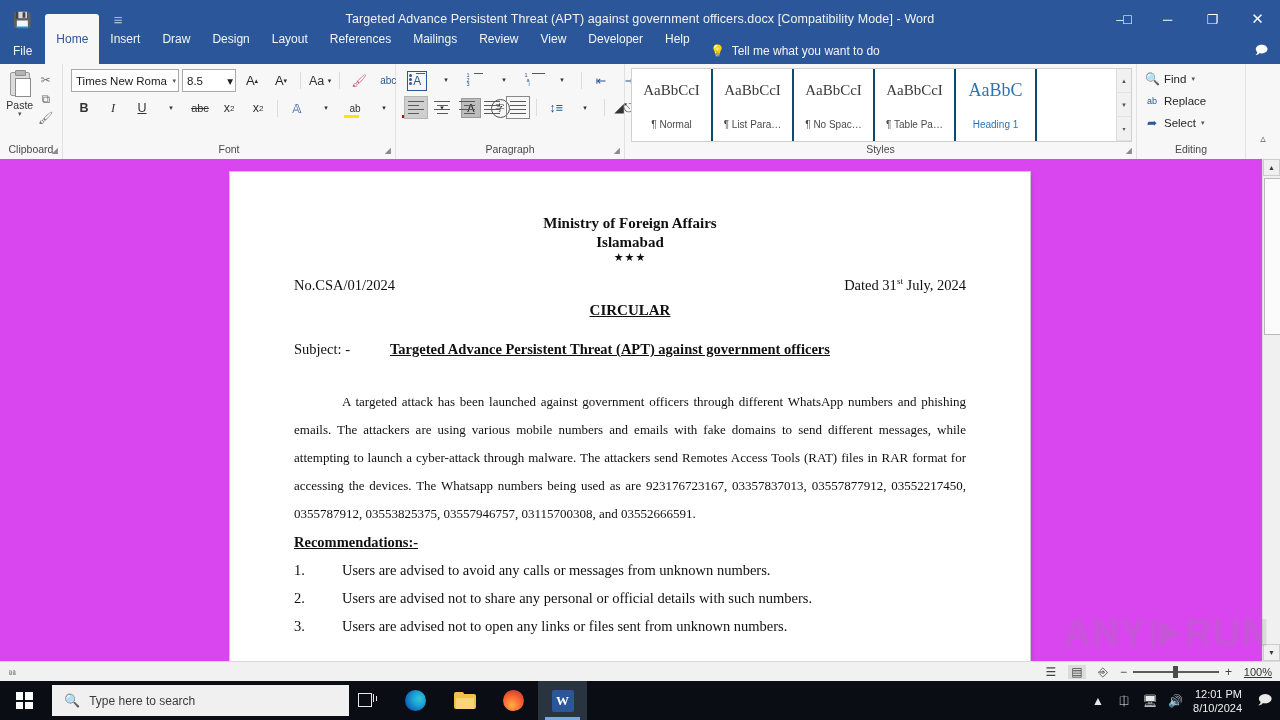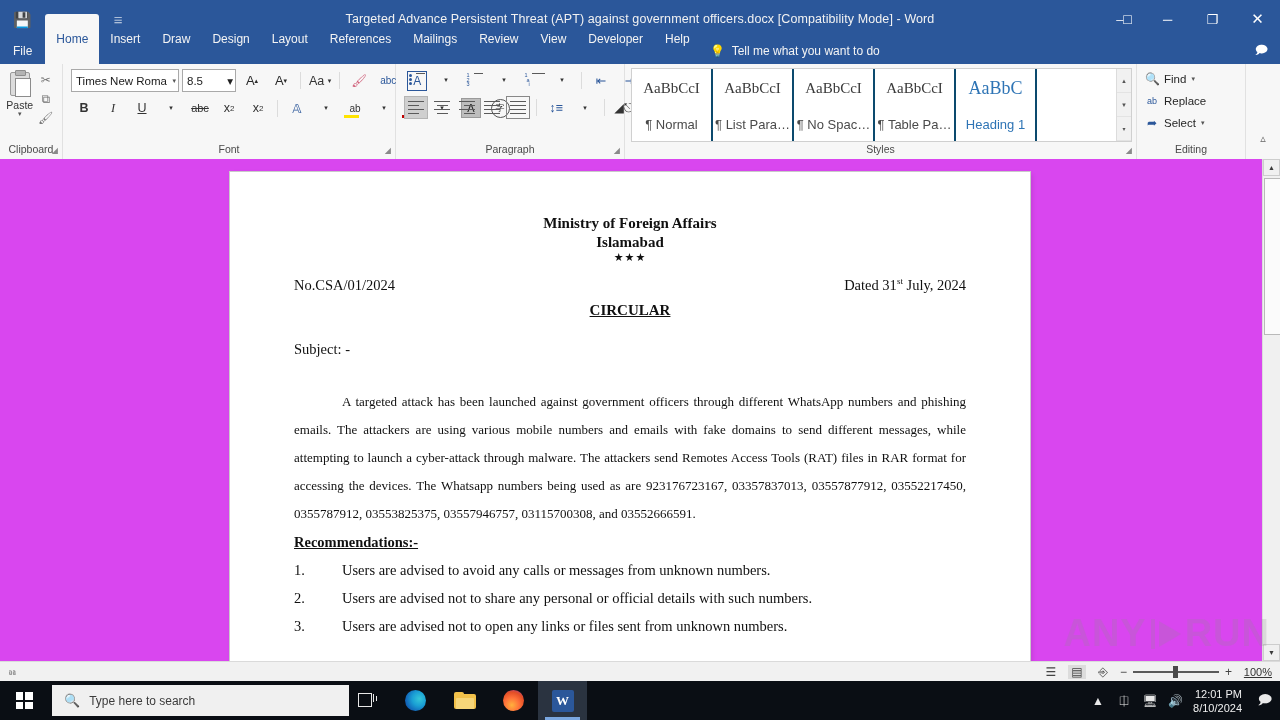--- a/index.html
+++ b/index.html
@@ -127,21 +127,21 @@
   .abtn{width:22px;height:21px;display:flex;align-items:center;justify-content:center;}
   .abtn.on{background:#cfcfcf;border:1px solid #b4b4b4;}
 
   .styles{flex:1;min-width:0;}
   .styles .body{padding:4px 4px 0 6px;align-items:stretch;}
   .stylebox{flex:1;display:flex;border:1px solid #d0d0d0;background:#fff;min-width:0;}
   .stylegal{flex:1;display:flex;overflow:hidden;}
   .sty{width:79px;display:flex;flex-direction:column;align-items:center;justify-content:center;
      border-right:2px solid #0c4a6e;}
   .sty .prev{font-family:"Liberation Serif",serif;font-size:15px;color:#3a3a3a;line-height:18px;}
-  .sty .nm{font-size:13px;color:#4a4a4a;margin-top:20px;white-space:nowrap;text-align:center;}
+  .sty .nm{font-size:10px;color:#4a4a4a;margin-top:20px;white-space:nowrap;text-align:center;}
   .sty.h1 .prev{color:#2e74b5;font-size:18px;}
   .sty.h1 .nm{color:#2e74b5;}
   .stynav{width:14px;display:flex;flex-direction:column;background:#f1f1f1;
      border-left:1px solid #dcdcdc;}
   .stynav div{flex:1;display:flex;align-items:center;justify-content:center;font-size:6px;color:#555;
      border-bottom:1px solid #e3e3e3;}
 
   .editing{width:108px;}
   .editing .body{flex-direction:column;align-items:flex-start;padding:4px 0 0 8px;gap:1px;}
   .erow{display:flex;align-items:center;gap:5px;height:21px;font-size:11.5px;color:#262626;}
@@ -538,20 +538,21 @@
         <div class="ctr h-org">Ministry of Foreign Affairs</div>
         <div class="ctr h-org">Islamabad</div>
         <div class="ctr stars">★★★</div>
         <div class="rowno">
           <span>No.CSA/01/2024</span>
           <span><span>Dated 31</span><sup style="font-size:9px">st</sup><span> July, 2024</span></span>
         </div>
         <div class="circular">CIRCULAR</div>
         <div class="subject">
           <span class="lbl">Subject: -</span>
+          <span class="val">Targeted Advance Persistent Threat (APT) against government officers</span>
         </div>
         <div class="para1">A targeted attack has been launched against government officers through different WhatsApp numbers and phishing emails. The attackers are using various mobile numbers and emails with fake domains to send different messages, while attempting to launch a cyber-attack through malware. The attackers send Remotes Access Tools (RAT) files in RAR format for accessing the devices. The Whatsapp numbers being used as are 923176723167, 03357837013, 03557877912, 03552217450, 0355787912, 03553825375, 03557946757, 03115700308, and 03552666591.</div>
         <div class="reco">Recommendations:-</div>
         <div class="li">
           <span class="n">1.</span>
           <span>Users are advised to avoid any calls or messages from unknown numbers.</span>
         </div>
         <div class="li">
           <span class="n">2.</span>
           <span>Users are advised not to share any personal or official details with such numbers.</span>

